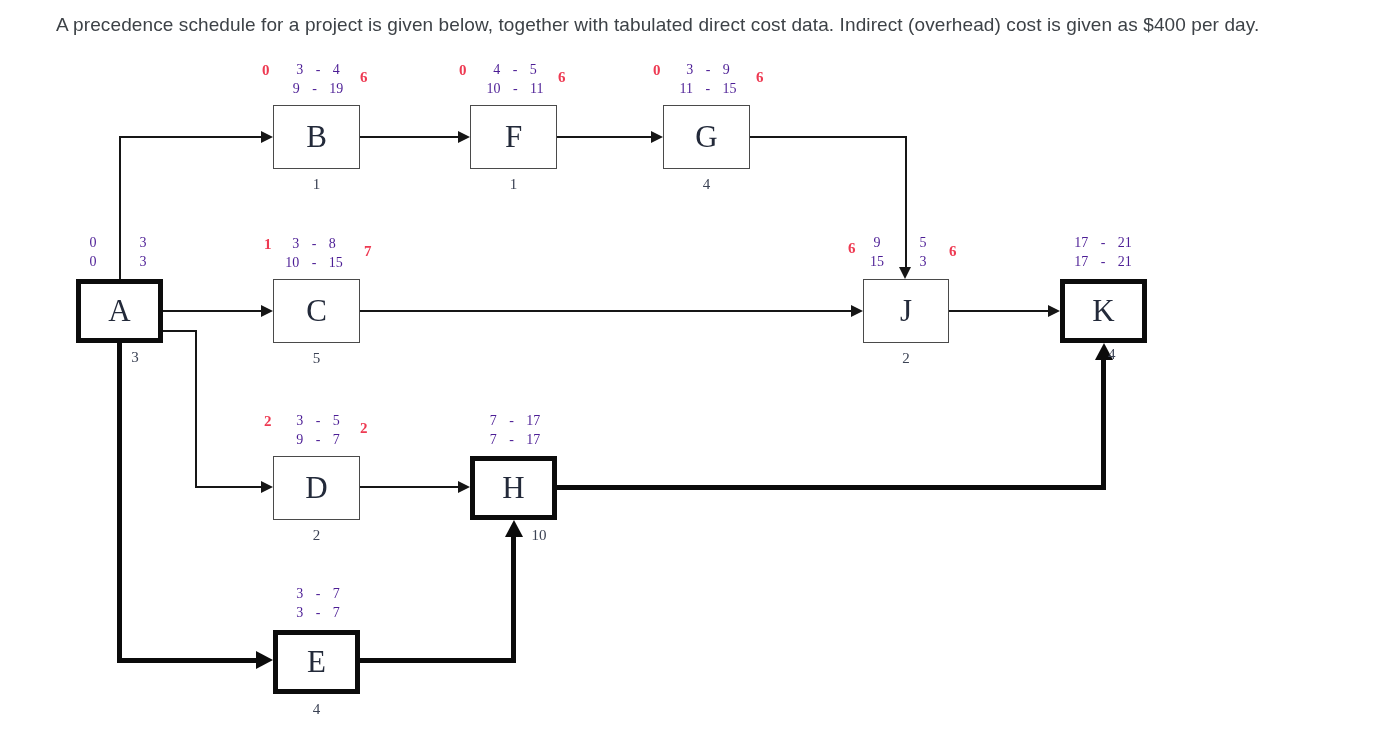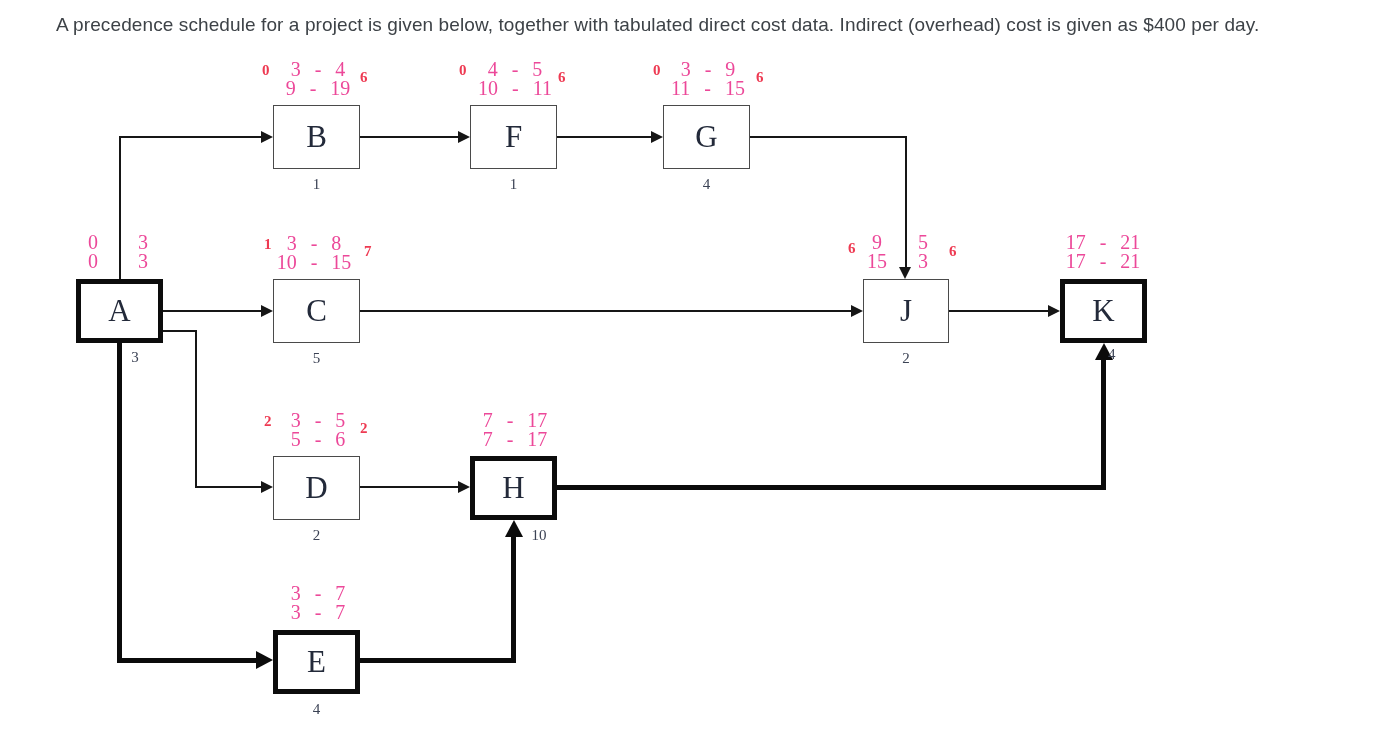--- a/index.html
+++ b/index.html
@@ -12,21 +12,21 @@
     font-family:"Liberation Sans", sans-serif;
     font-size:19px; color:#3d4247; letter-spacing:0.1px;
   }
   .box {
     position:absolute; width:87px; height:64px; box-sizing:border-box;
     background:#ffffff; border:1.6px solid #4a4a4a;
     display:flex; align-items:center; justify-content:center;
   }
   .box.critical { border:5px solid #0c0c0c; }
   .letter { font-size:31px; color:#232a3a; }
-  .ann { position:absolute; font-size:20px; line-height:19px; color:#ec4899; text-align:center; }
+  .ann { position:absolute; font-size:14px; line-height:19px; color:#4c1d95; text-align:center; }
   .ann .r { word-spacing:9px; white-space:nowrap; }
   .flt { position:absolute; font-size:15px; font-weight:bold; color:#ee3a52; }
   .dur { position:absolute; font-size:15px; color:#3b4254; text-align:center; }
   .ln { position:absolute; background:#161616; }
   .ln.bold { background:#0b0b0b; }
   .arr-r { position:absolute; width:0; height:0;
     border-top:6px solid transparent; border-bottom:6px solid transparent; border-left:12px solid #161616; }
   .arr-d { position:absolute; width:0; height:0;
     border-left:6px solid transparent; border-right:6px solid transparent; border-top:12px solid #161616; }
   .arr-rb { position:absolute; width:0; height:0;
@@ -161,21 +161,21 @@
     <div class="r">17 - 21</div>
   </div>
   <div class="box critical" style="left:1052px;top:279px">
     <span class="letter">K</span>
   </div>
   <div class="dur" style="left:1100px;top:346px;width:30px;text-align:left">4</div>
 
   <div class="flt" style="left:256px;top:413px">2</div>
   <div class="ann" style="left:270px;top:411px;width:80px">
     <div class="r">3 - 5</div>
-    <div class="r">5 - 6</div>
+    <div class="r">9 - 7</div>
   </div>
   <div class="flt" style="left:352px;top:420px">2</div>
   <div class="box" style="left:265px;top:456px">
     <span class="letter">D</span>
   </div>
   <div class="dur" style="left:265px;top:527px;width:87px">2</div>
 
   <div class="ann" style="left:467px;top:411px;width:80px">
     <div class="r">7 - 17</div>
     <div class="r">7 - 17</div>

